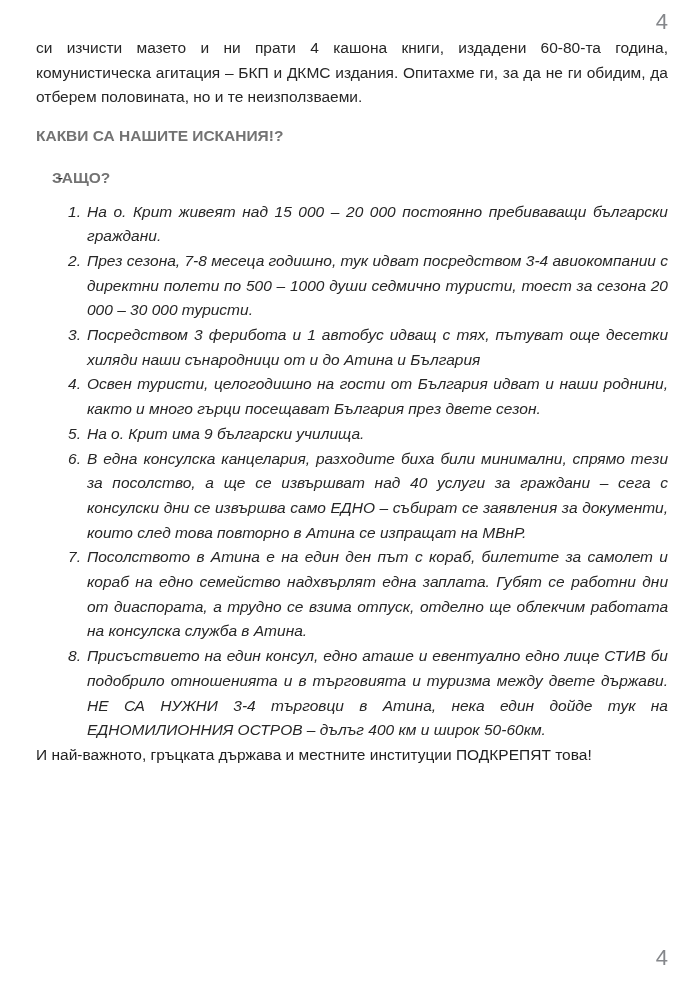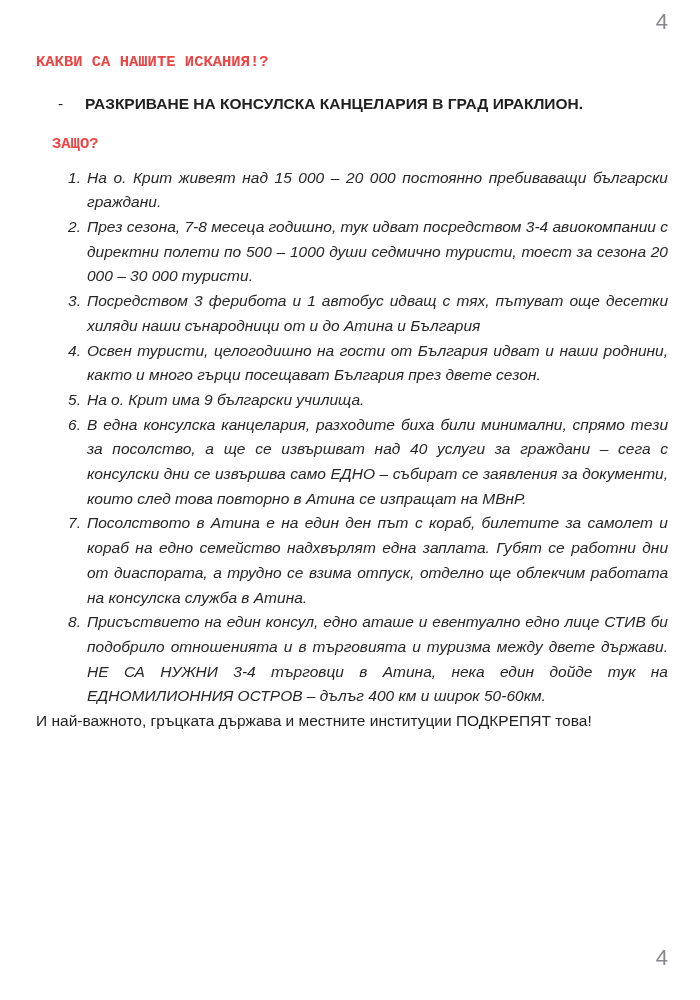--- a/index.html
+++ b/index.html
@@ -38,22 +38,21 @@
     bottom: 28px;
   }
   p.body-text {
     margin: 0;
     text-align: justify;
   }
   .intro { margin-top: 23px; }
   .heading {
     margin: 0;
     font-weight: bold;
-    color: #ef4444;
-    font-family: Liberation Mono, monospace;
+    color: #737373;
   }
   .demands-heading { margin-top: 14px; }
   .demand-line {
     margin-top: 17px;
     position: relative;
     padding-left: 49px;
     font-weight: bold;
     color: #1f1f1f;
   }
   .demand-line .marker {
@@ -90,26 +89,26 @@
   }
   .closing { margin-top: 12px; }
 </style>
 </head>
 <body>
 
 <div class="page">
 
   <div class="pagenum top">4</div>
 
+  <p class="body-text intro">си изчисти мазето и ни прати 4 кашона книги, издадени 60-80-та година, комунистическа агитация – БКП и ДКМС издания. Опитахме ги, за да не ги обидим, да отберем половината, но и те неизползваеми.</p>
 
   <p class="heading demands-heading">КАКВИ СА НАШИТЕ ИСКАНИЯ!?</p>
 
   <p class="demand-line">
     <span class="marker">-</span>
-    <span>РАЗКРИВАНЕ НА КОНСУЛСКА КАНЦЕЛАРИЯ В ГРАД ИРАКЛИОН.</span>
   </p>
 
   <p class="heading why-heading">ЗАЩО?</p>
 
   <ol class="reasons">
 
       <li>На о. Крит живеят над 15 000 – 20 000 постоянно пребиваващи български граждани.</li>
 
       <li>През сезона, 7-8 месеца годишно, тук идват посредством 3-4 авиокомпании с директни полети по 500 – 1000 души седмично туристи, тоест за сезона 20 000 – 30 000 туристи.</li>
 

